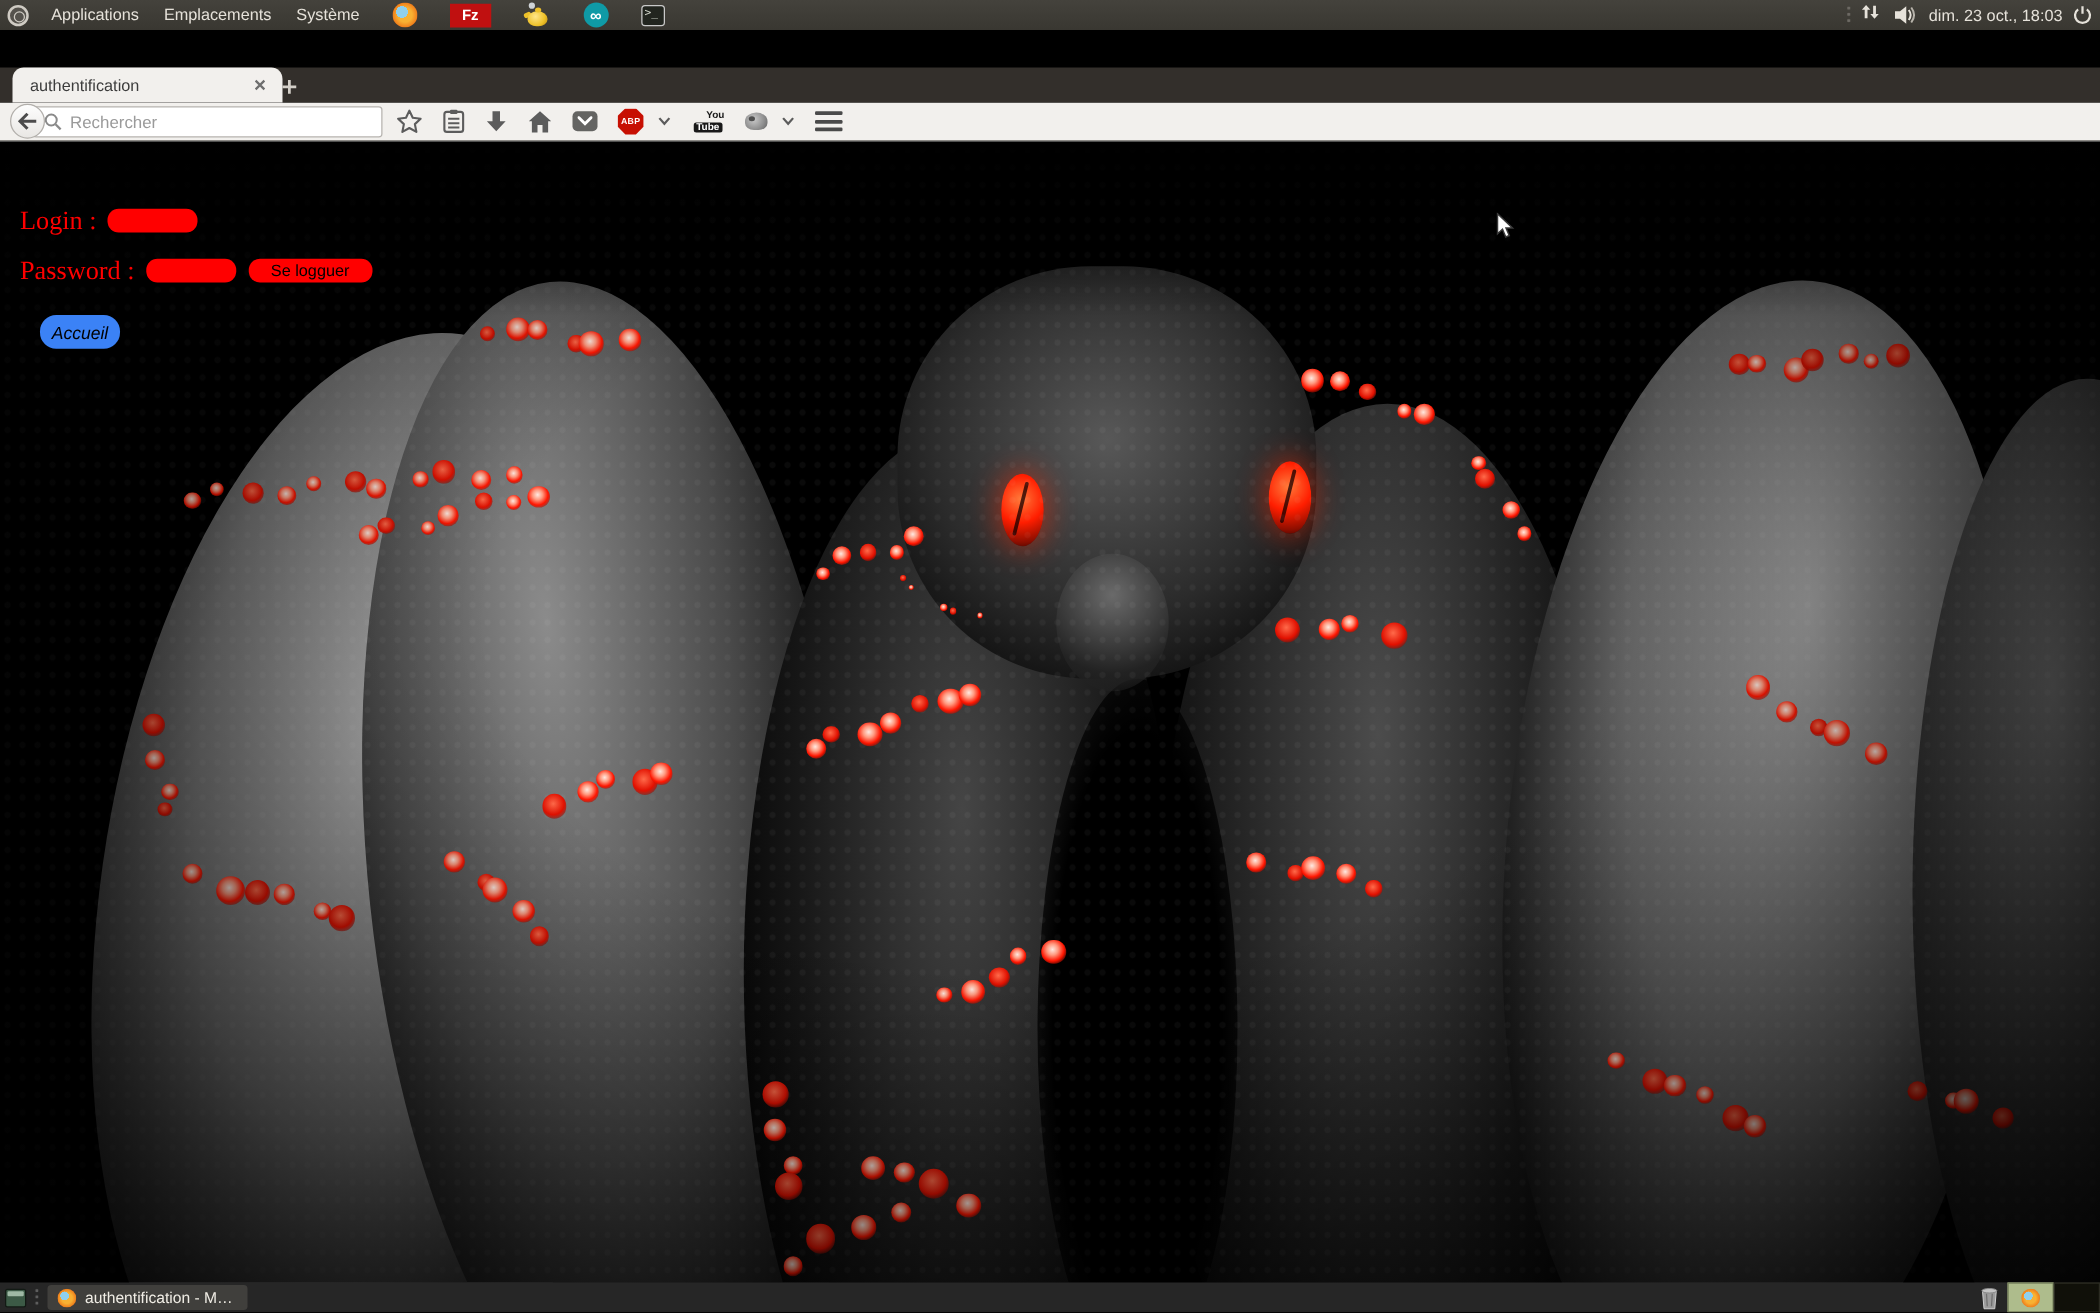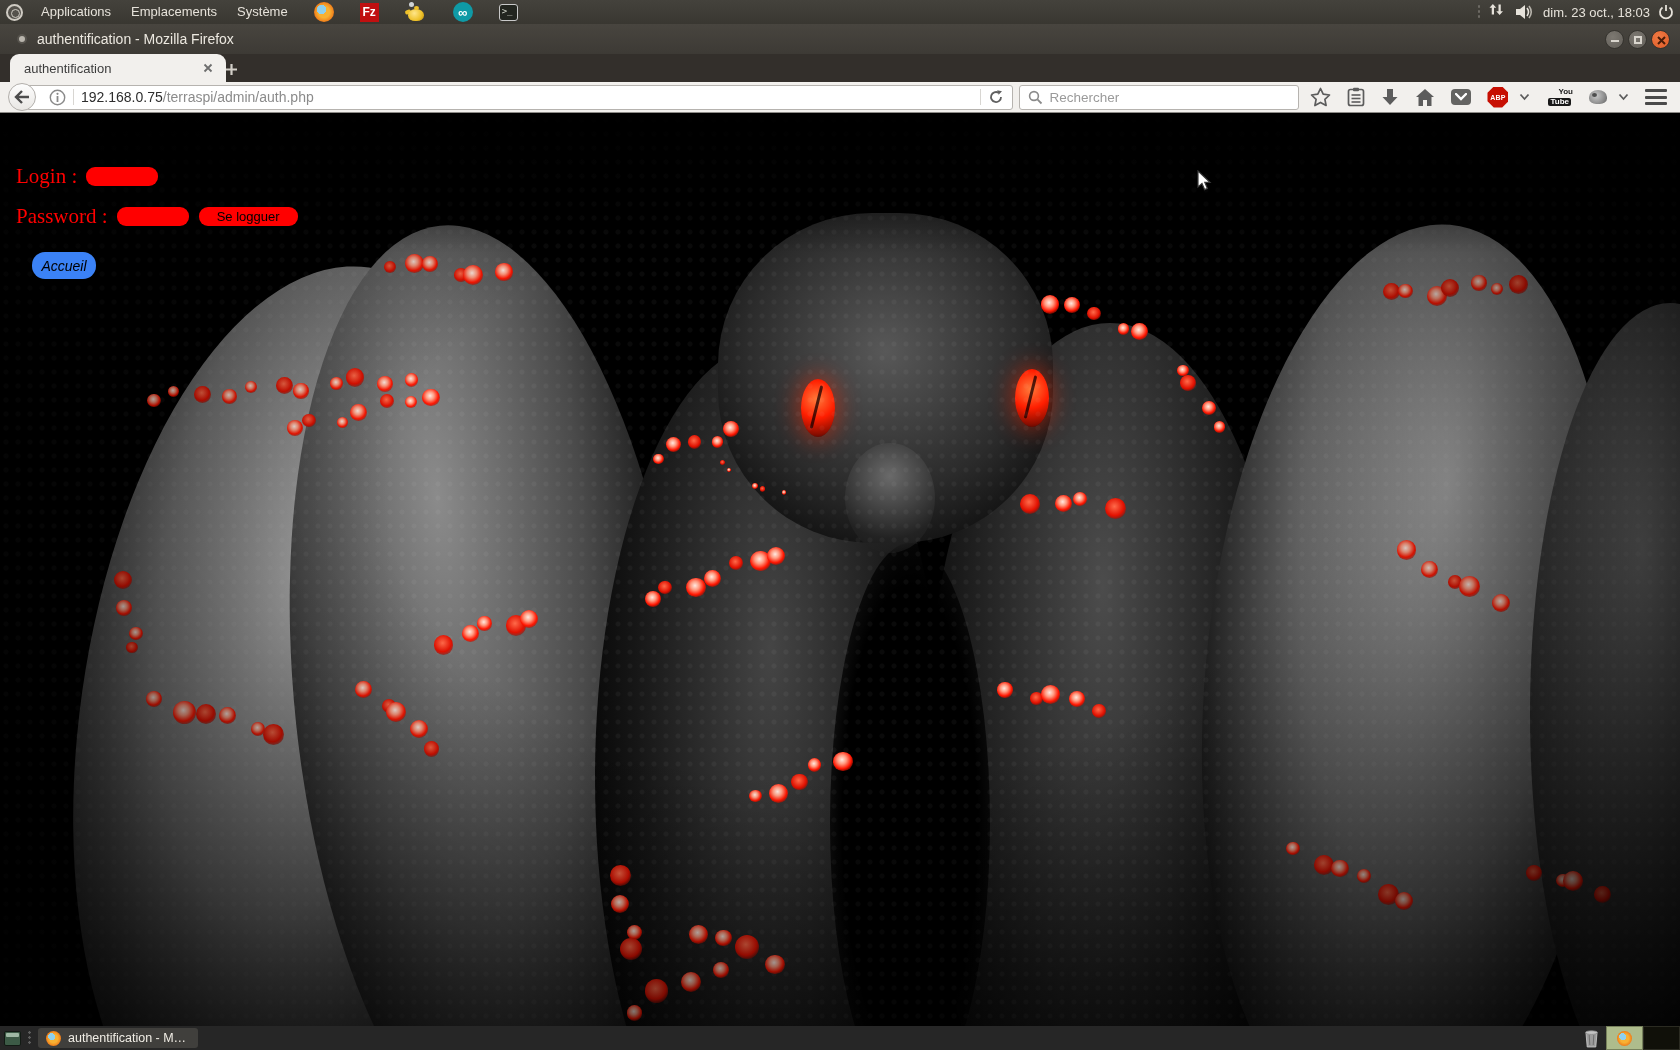--- a/index.html
+++ b/index.html
@@ -17,21 +17,21 @@
     border-radius:50%; border:1.5px solid #cfcbc3; }
   .menu-item { padding:0 10px; height:24px; line-height:24px; cursor:default; }
   .launchers { display:flex; align-items:center; gap:26px; margin-left:16px; }
   .launcher { width:20px; height:20px; display:flex; align-items:center; justify-content:center; }
   .ff-icon { border-radius:50%;
     background: radial-gradient(circle at 38% 38%, #8fd0ee 0 26%, rgba(0,0,0,0) 27%),
                 radial-gradient(circle at 50% 50%, #f8b133 0 40%, #ef7d1a 70%, #d4531a 100%); }
   .ff-icon-sm { width:15px; height:15px; border-radius:50%;
     background: radial-gradient(circle at 38% 38%, #8fd0ee 0 26%, rgba(0,0,0,0) 27%),
                 radial-gradient(circle at 50% 50%, #f8b133 0 40%, #ef7d1a 70%, #d4531a 100%); }
-  .fz-icon { width:19px; height:19px; background:#c01010; color:#fff; font-weight:bold;
+  .fz-icon { width:33px; height:19px; background:#c01010; color:#fff; font-weight:bold;
     font-size:12px; display:flex; align-items:center; justify-content:center; }
   .teapot { position:relative; width:22px; height:20px; }
   .teapot .body { position:absolute; left:3px; top:7px; width:16px; height:12px; border-radius:50% 50% 45% 45%;
     background:radial-gradient(circle at 40% 35%, #ffe68a, #eec129 60%, #b8860b); }
   .teapot .lid { position:absolute; left:9px; top:4px; width:5px; height:4px; border-radius:50%; background:#eec129; }
   .teapot .spout { position:absolute; left:0; top:8px; width:6px; height:4px; background:#eec129;
     transform:rotate(-25deg); border-radius:2px; }
   .teapot .steam { position:absolute; left:4px; top:0; width:5px; height:5px; border-radius:50%;
     background:#cfd3d6; }
   .arduino-icon { width:20px; height:20px; border-radius:50%; background:#0f9aa6; color:#fff;
@@ -224,37 +224,20 @@
       <span class="clock">dim. 23 oct., 18:03</span>
       <div class="tray-ico">
         <svg width="16" height="16" viewBox="0 0 16 16">
           <path d="M4.5 3.5 A6 6 0 1 0 11.5 3.5" stroke="#e6e2da" stroke-width="1.8" fill="none"></path>
           <line x1="8" y1="1" x2="8" y2="7" stroke="#e6e2da" stroke-width="1.8"></line>
         </svg>
       </div>
     </div>
   </div>
 
-  <div class="titlebar">
-    <div class="win-icon"></div>
-    <span>authentification - Mozilla Firefox</span>
-    <div class="win-buttons">
-      <div class="win-btn">
-          <div class="bar"></div>
-        </div>
-      <div class="win-btn">
-          <div class="box"></div>
-        </div>
-      <div class="win-btn close">
-        <svg width="11" height="11" viewBox="0 0 11 11">
-          <path d="M2 2 L9 9 M9 2 L2 9" stroke="#4a1c08" stroke-width="2"></path>
-        </svg>
-      </div>
-    </div>
-  </div>
 
   <div class="tabstrip">
     <div class="tab">
       <span class="tab-label">authentification</span>
       <div class="tab-close">
         <svg width="10" height="10" viewBox="0 0 10 10">
           <path d="M1.5 1.5 L8.5 8.5 M8.5 1.5 L1.5 8.5" stroke="#6e6e6e" stroke-width="1.8"></path>
         </svg>
       </div>
     </div>
@@ -262,35 +245,20 @@
       <svg width="13" height="13" viewBox="0 0 13 13">
         <path d="M6.5 1 L6.5 12 M1 6.5 L12 6.5" stroke="#d3cfc8" stroke-width="2.2"></path>
       </svg>
     </div>
   </div>
 
   <div class="navbar">
     <div class="back-btn">
       <svg width="16" height="14" viewBox="0 0 16 14">
         <path d="M8 1 L2 7 L8 13 M2 7 L15 7" stroke="#4c4c4c" stroke-width="2.4" fill="none"></path>
-      </svg>
-    </div>
-    <div class="urlbar">
-      <svg width="17" height="17" viewBox="0 0 17 17">
-        <circle cx="8.5" cy="8.5" r="7.2" stroke="#8a8a8a" stroke-width="1.4" fill="none"></circle>
-        <circle cx="8.5" cy="4.8" r="1.1" fill="#8a8a8a"></circle>
-        <rect x="7.6" y="7" width="1.8" height="6" fill="#8a8a8a"></rect>
-      </svg>
-      <div class="url-sep"></div>
-      <span><span class="url-host">192.168.0.75</span><span class="url-path">/terraspi/admin/auth.php</span></span>
-      <div class="url-spacer"></div>
-      <div class="url-sep"></div>
-      <svg width="16" height="16" viewBox="0 0 16 16">
-        <path d="M13 8 A5 5 0 1 1 10.5 3.7" stroke="#5f5f5f" stroke-width="1.8" fill="none"></path>
-        <polygon points="9.2,1.2 14,2.2 10.6,5.8" fill="#5f5f5f"></polygon>
       </svg>
     </div>
     <div class="searchbox">
       <svg width="15" height="15" viewBox="0 0 15 15">
         <circle cx="6" cy="6" r="4.4" stroke="#8a8a8a" stroke-width="1.6" fill="none"></circle>
         <line x1="9.4" y1="9.4" x2="13.5" y2="13.5" stroke="#8a8a8a" stroke-width="1.8"></line>
       </svg>
       <input type="text" placeholder="Rechercher" style="">
     </div>
     <div class="nav-ico">

